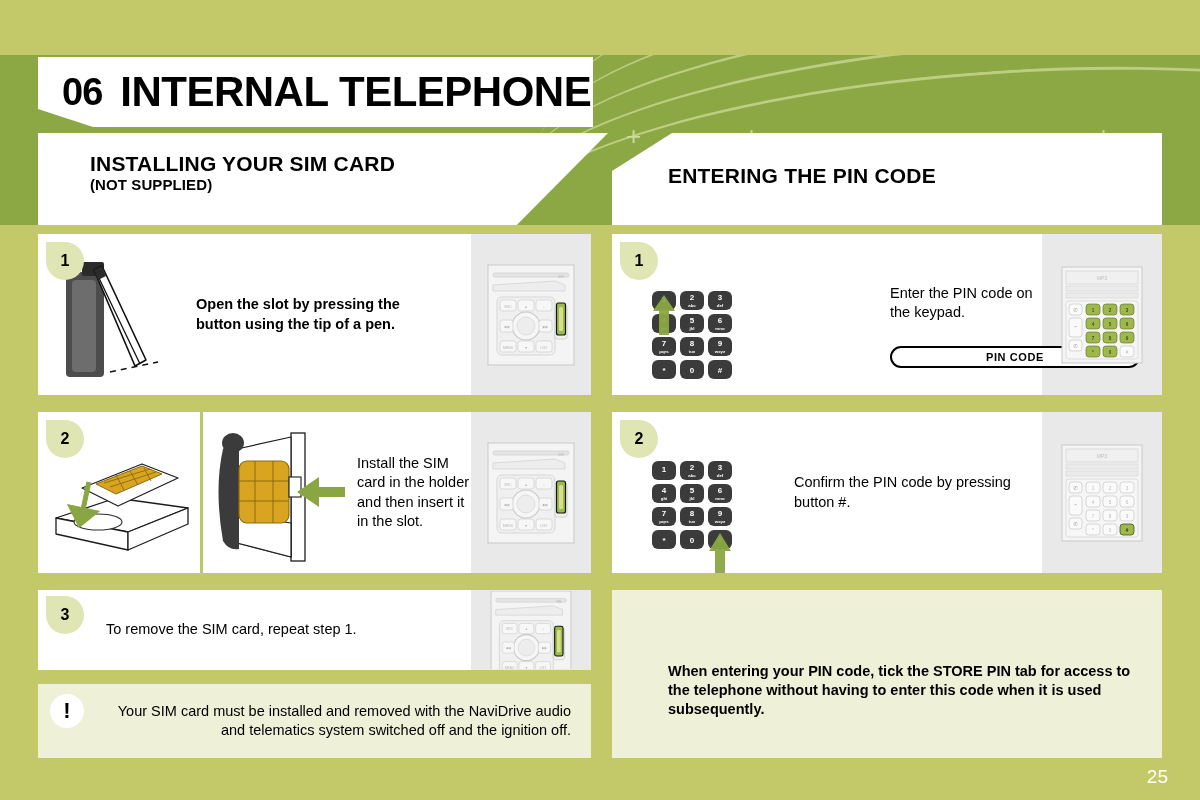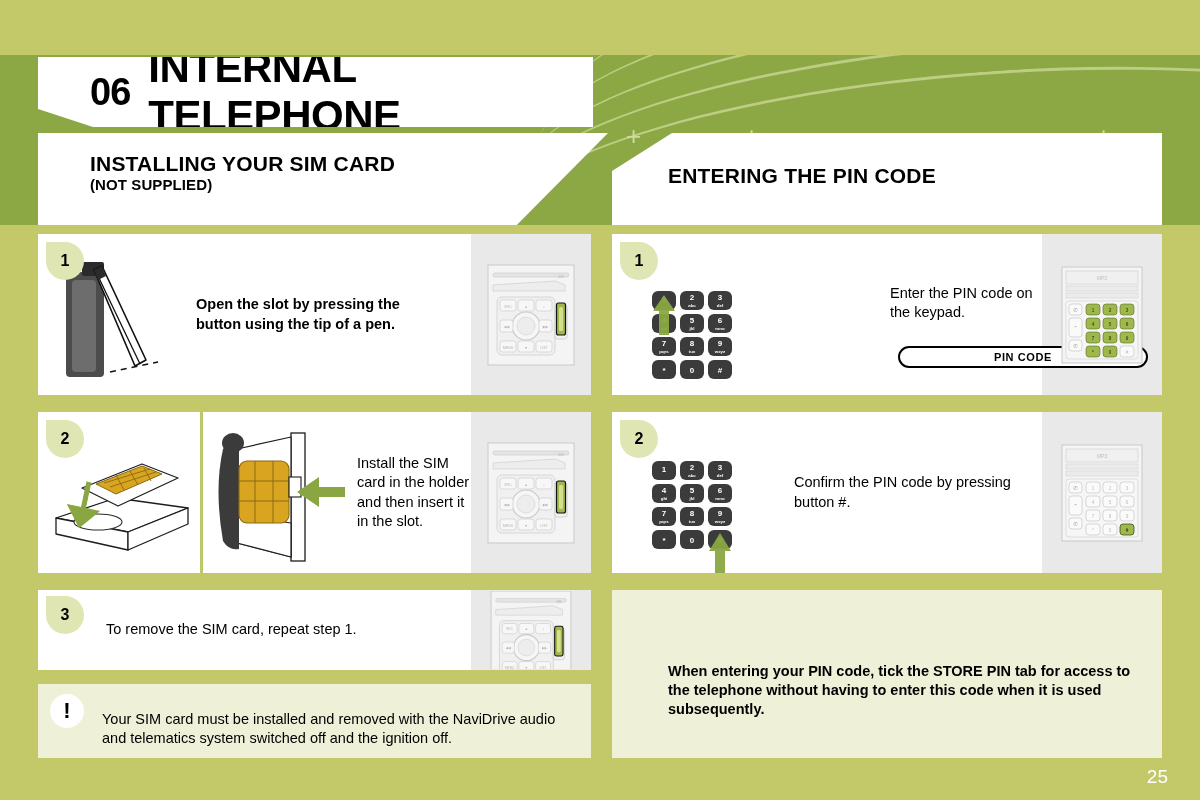--- a/index.html
+++ b/index.html
@@ -48,21 +48,21 @@
 
   
   .title-plate {
     position: absolute;
     left: 38px; top: 57px;
     width: 555px; height: 70px;
     background: #ffffff;
     clip-path: polygon(0 0, 100% 0, 100% 100%, 55px 100%, 0 calc(100% - 18px));
     display: flex;
     align-items: center;
-    padding-left: 52px;
+    padding-left: 24px;
     gap: 18px;
   }
   .title-num {
     font-size: 38px;
     font-weight: bold;
     color: #000;
     letter-spacing: -1px;
   }
   .title-text {
     font-size: 42px;
@@ -151,21 +151,21 @@
   .fascia { width: 92px; height: 112px; position: relative; }
   .fascia svg { width: 100%; height: 100%; display: block; }
 
   
   .keypad { position: relative; width: 92px; height: 96px; flex: none; }
   .keypad svg { display: block; }
 
   
   .pin-pill {
     position: absolute;
-    left: 156px; top: 112px;
+    left: 148px; top: 112px;
     width: 250px; height: 22px;
     border: 2.5px solid #000;
     border-radius: 11px;
     background: #fff;
     display: flex;
     align-items: center;
     justify-content: center;
     font-size: 11px;
     font-weight: bold;
     letter-spacing: .6px;
@@ -420,21 +420,21 @@
         <rect x="74" y="48" width="4" height="24" rx="1.5" fill="#d6e08c"></rect>
       </svg>
     </div>
   </div>
 </div>
 
 <div class="note" style="left:38px; top:684px; width:553px; height:74px;">
   <div class="note-icon">
     <span class="bang">!</span>
   </div>
-  <div class="note-text" style="margin:26px 20px 0 18px;">Your SIM card must be installed and removed with the NaviDrive audio and telematics system switched off and the ignition off.</div>
+  <div class="note-text" style="margin:18px 20px 0 18px;text-align:right;">Your SIM card must be installed and removed with the NaviDrive audio and telematics system switched off and the ignition off.</div>
 </div>
 
 <div class="panel" style="left:612px; top:234px; width:550px; height:161px;">
   <div class="panel-body">
     <div class="badge">1</div>
 
     <div class="keypad" style="margin:44px 0 0 38px;">
       <svg viewBox="0 0 92 96" width="92" height="96">
         <g>
           <rect x="2" y="2" width="24" height="19" rx="6" fill="#3b3b3b"></rect>

